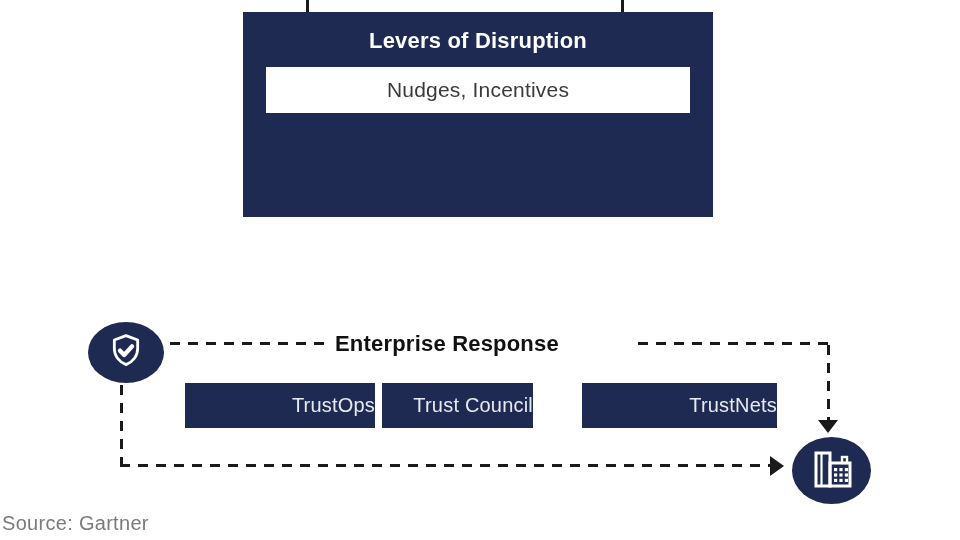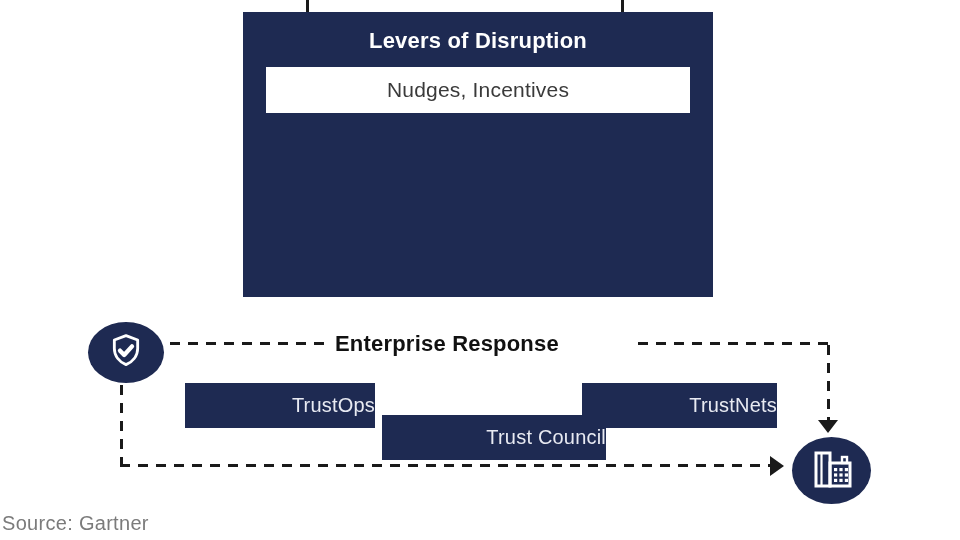--- a/index.html
+++ b/index.html
@@ -22,21 +22,21 @@
   }
   .topline.l1 { left: 306; left: 306px; }
   .topline.l2 { left: 621px; }
 
   
   .levers-box {
     position: absolute;
     left: 243px;
     top: 12px;
     width: 470px;
-    height: 285px;
+    height: 205px;
     background: #1e2a52;
     box-sizing: border-box;
     padding: 0 23px;
   }
   .levers-title {
     height: 55px;
     line-height: 57px;
     text-align: center;
     color: #ffffff;
     font-size: 22px;
@@ -121,21 +121,21 @@
     top: 383px;
     height: 45px;
     line-height: 45px;
     background: #1e2a52;
     color: #e8eaf2;
     text-align: right;
     font-size: 20px;
     letter-spacing: 0.2px;
   }
   .trust-btn.b1 { left: 185px; width: 190px; }
-  .trust-btn.b2 { left: 382px; width: 224px; margin-top: 32px; }
+  .trust-btn.b2 { left: 382px; width: 151px; }
   .trust-btn.b3 { left: 582px; width: 195px; }
 
   .source-note {
     position: absolute;
     left: 2px;
     top: 512px;
     font-size: 20px;
     color: #7b7b7b;
     letter-spacing: 0.3px;
   }

